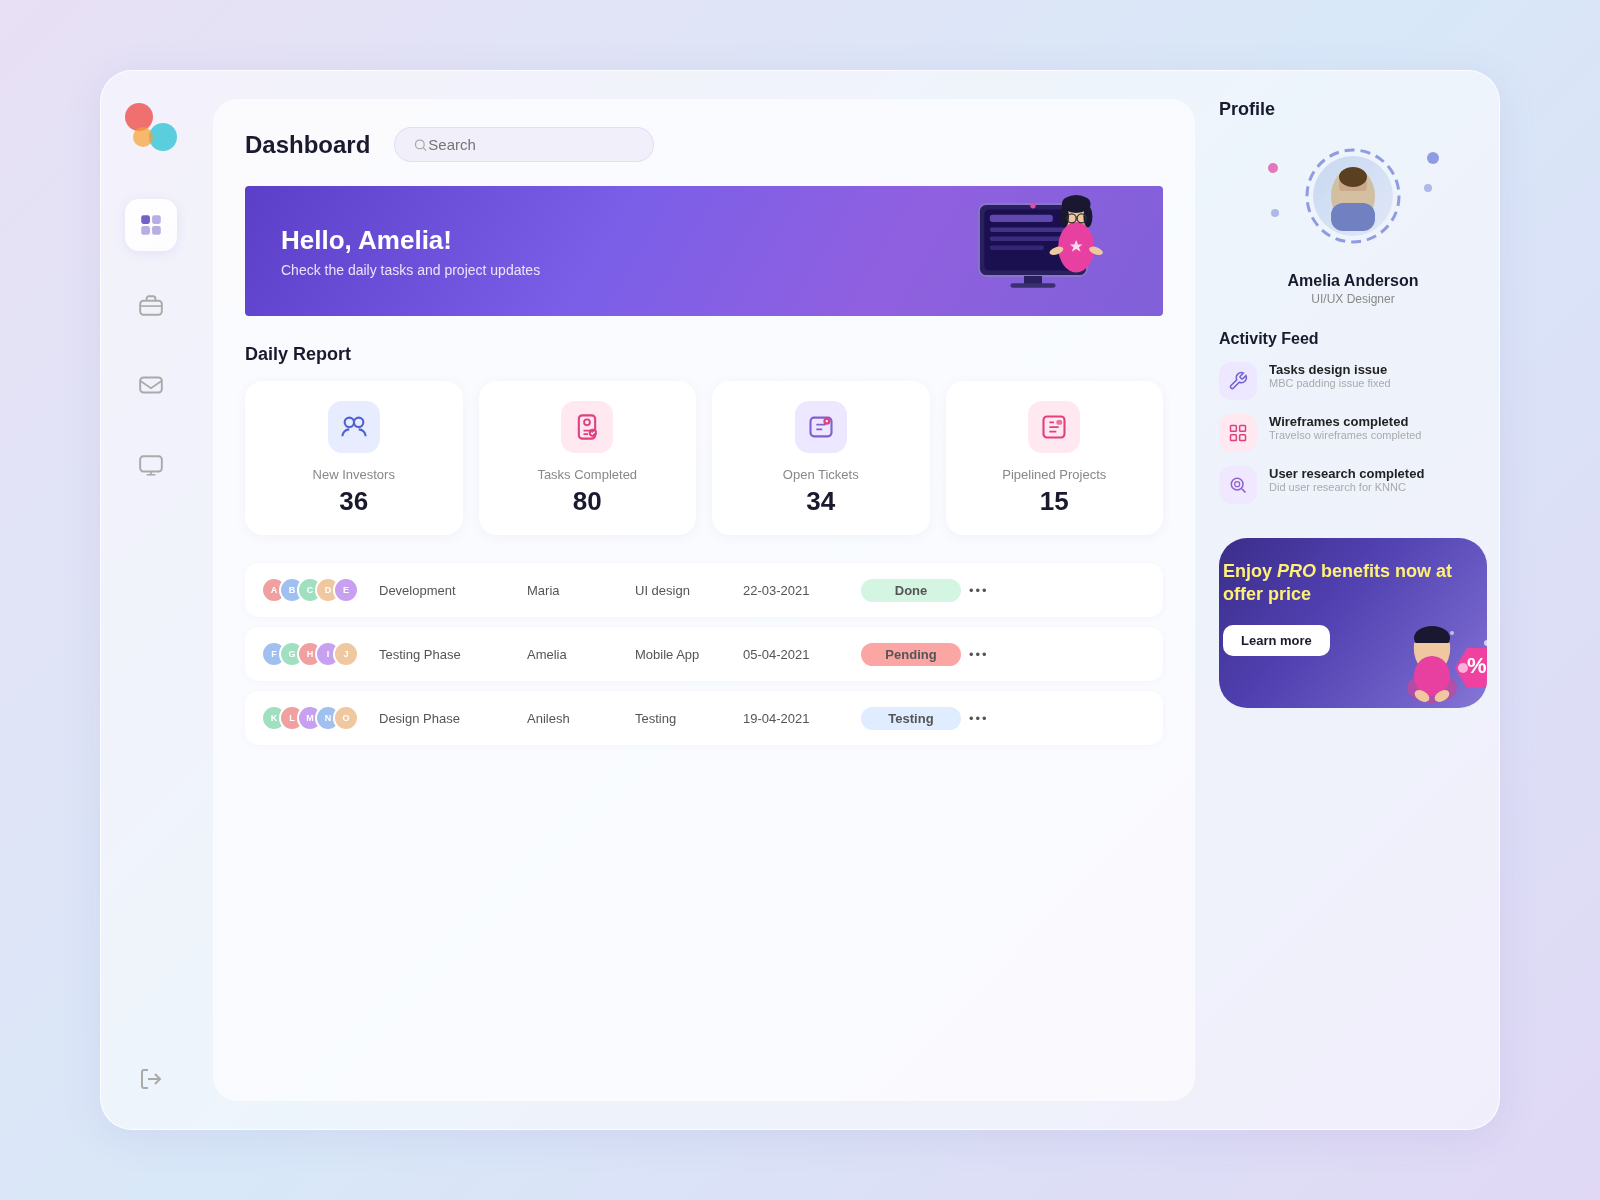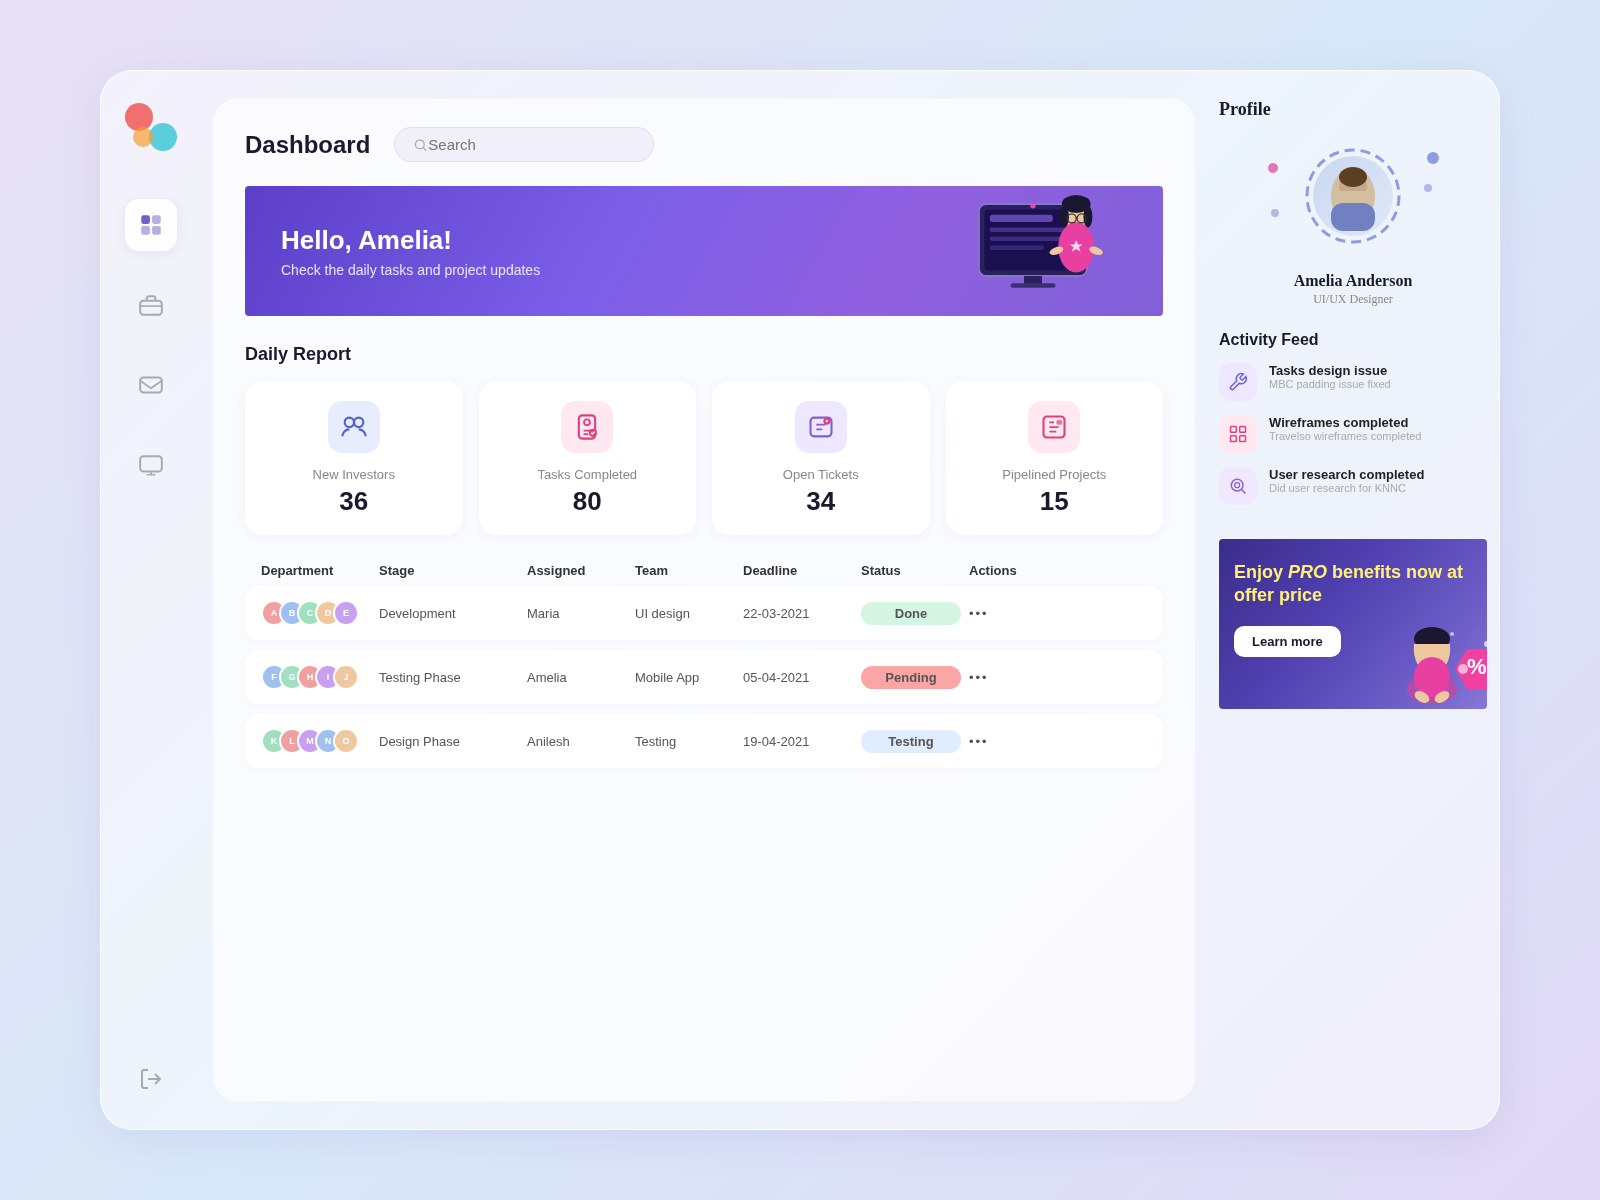--- a/index.html
+++ b/index.html
@@ -276,21 +276,20 @@
     .right-panel {
       width: 280px;
       display: flex;
       flex-direction: column;
       gap: 0;
       padding-right: 12px;
     }
     .profile-section {
       text-align: center;
       margin-bottom: 24px;
-      font-family: Liberation Serif, serif;
     }
     .profile-title {
       font-size: 18px;
       font-weight: 700;
       color: #1a1a2e;
       text-align: left;
       margin-bottom: 18px;
     }
     .profile-name {
       font-size: 16px;
@@ -334,22 +333,22 @@
       font-weight: 600;
       color: #222;
     }
     .activity-text .sub {
       font-size: 11px;
       color: #aaa;
     }
     
     .pro-card {
       background: linear-gradient(130deg, #3b2d8a 0%, #5040b0 40%, #7060c8 80%, #8878d8 100%);
-      border-radius: 4px;
-      padding: 22px 20px 16px 15px;
+      border-radius: 28px;
+      padding: 22px 20px 16px 4px;
       position: relative;
       overflow: hidden;
       min-height: 170px;
     }
     .pro-card-text {
       color: #fff;
       font-size: 18px;
       font-weight: 700;
       margin-bottom: 4px;
       z-index: 1;
@@ -545,29 +544,20 @@
               <path d="M8 12h8M8 8h4M8 16h6" stroke="#e04080" stroke-width="1.5"></path>
               <rect x="14" y="6" width="5" height="4" rx="1.5" fill="#e04080" opacity="0.7"></rect>
             </svg>
           </div>
           <span class="stat-label">Pipelined Projects</span>
           <span class="stat-value">15</span>
         </div>
       </div>
 
       <div class="tasks-table">
-        <div class="table-header">
-          <span>Department</span>
-          <span>Stage</span>
-          <span>Assigned</span>
-          <span>Team</span>
-          <span>Deadline</span>
-          <span>Status</span>
-          <span>Actions</span>
-        </div>
 
         <div class="table-row">
           <div class="avatars">
             <div class="avatar-circle av1">A</div>
             <div class="avatar-circle av2">B</div>
             <div class="avatar-circle av3">C</div>
             <div class="avatar-circle av4">D</div>
             <div class="avatar-circle av5">E</div>
           </div>
           <span>Development</span>

